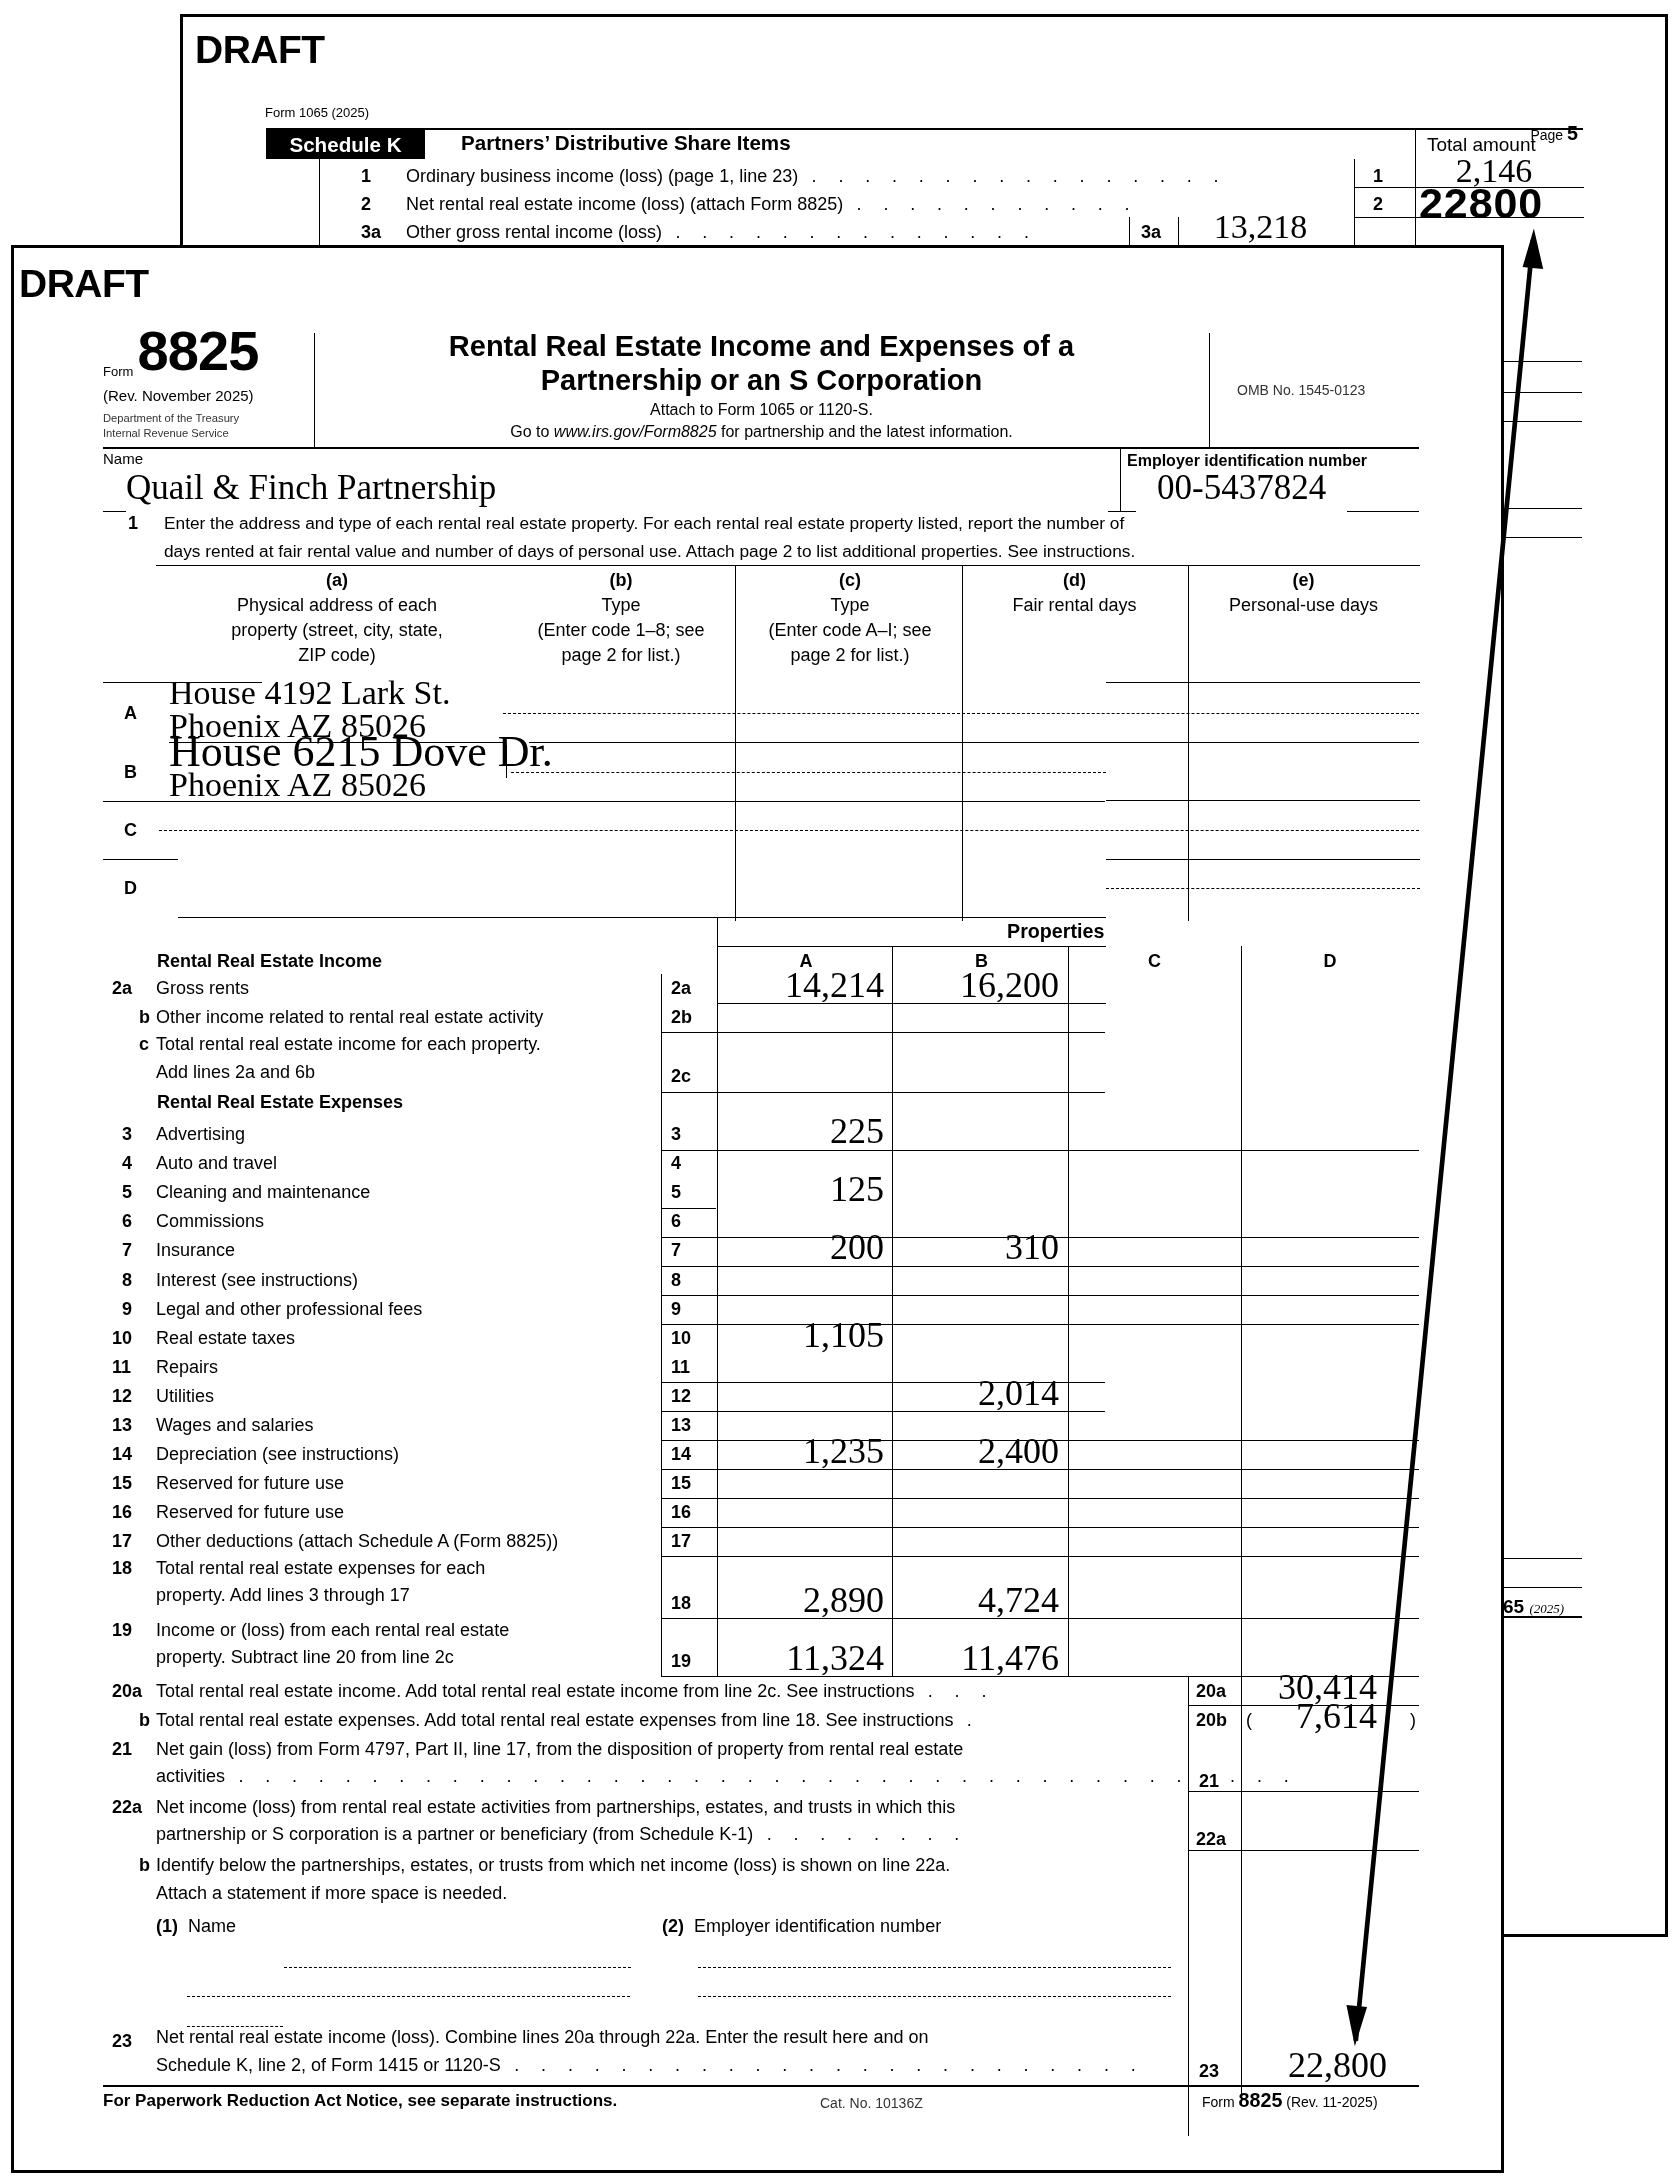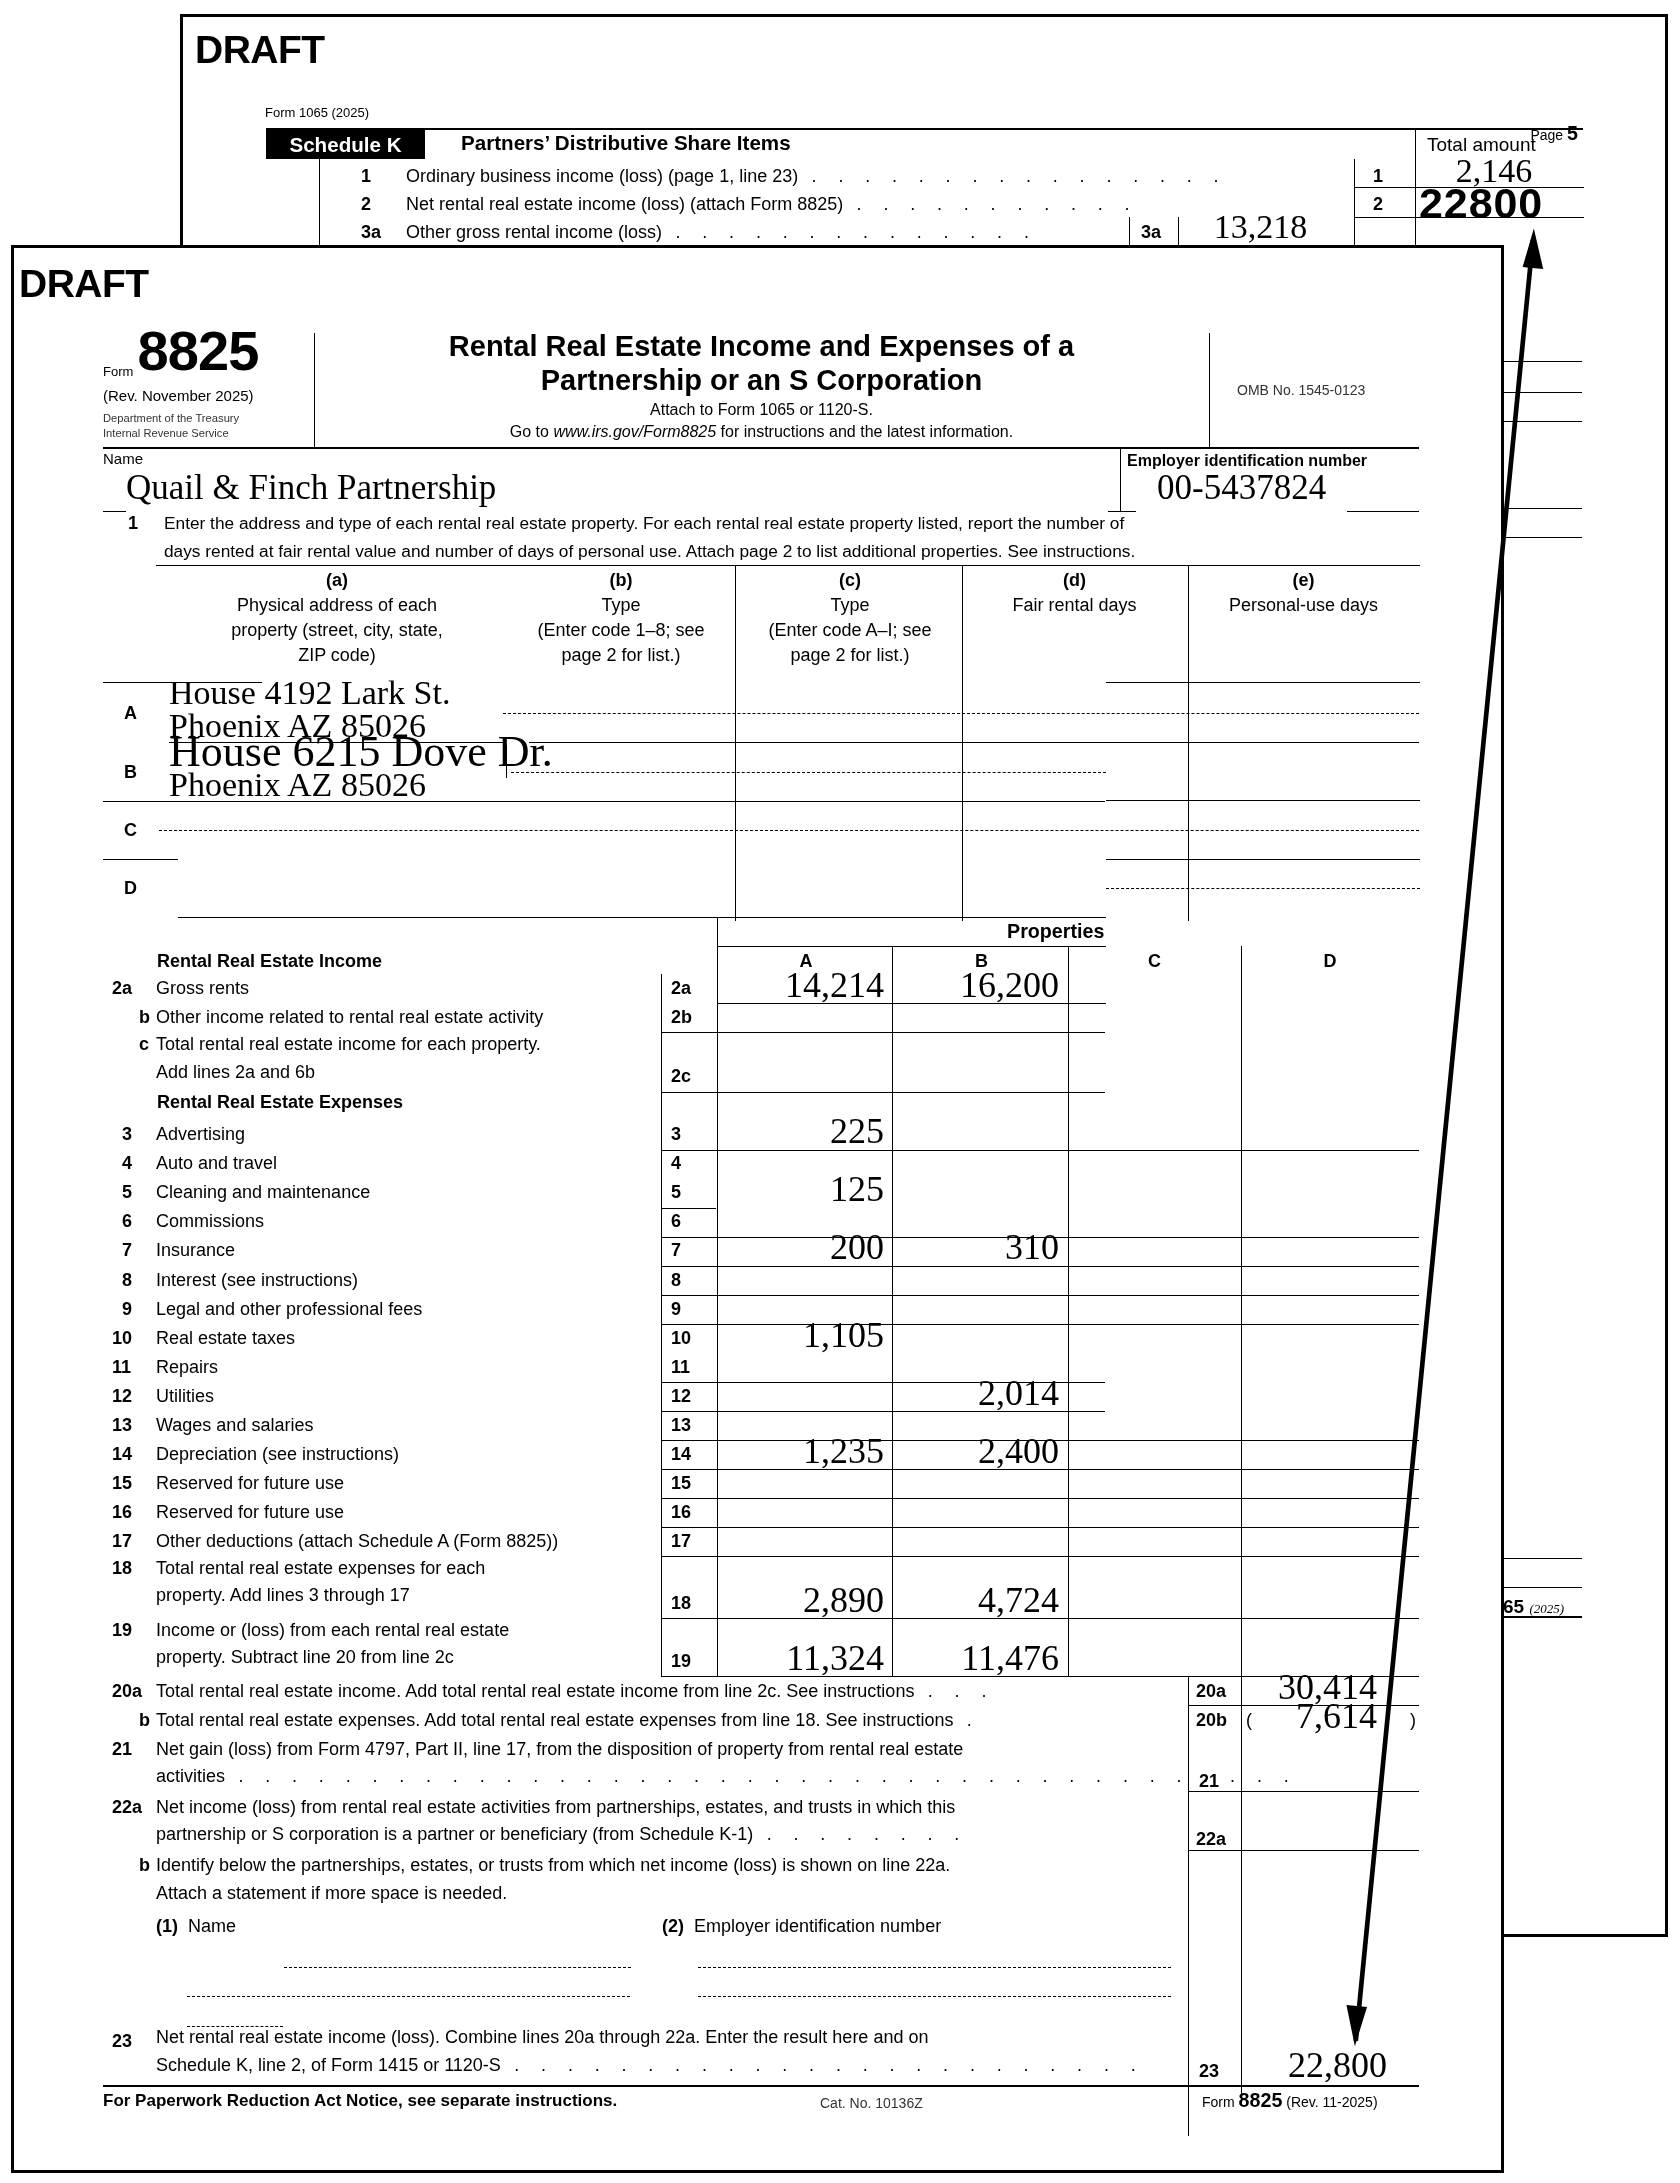--- a/index.html
+++ b/index.html
@@ -77,21 +77,21 @@
   <span class="b" style="font-size:56px;line-height:56px;letter-spacing:-0.9px;">8825</span>
 </div>
 <div class="abs" style="left:103px;top:387px;font-size:15px;">(Rev. November 2025)</div>
 <div class="abs" style="left:103px;top:412px;font-size:11.2px;color:#333;">Department of the Treasury</div>
 <div class="abs" style="left:103px;top:427px;font-size:11.2px;color:#333;">Internal Revenue Service</div>
 <div class="vl" style="left:314px;top:333px;height:114px;border-left-width:1.9px;"></div>
 <div class="abs b" style="left:314px;top:330px;width:895px;text-align:center;font-size:29px;">Rental Real Estate Income and Expenses of a</div>
 <div class="abs b" style="left:314px;top:364px;width:895px;text-align:center;font-size:29px;">Partnership or an S Corporation</div>
 <div class="abs" style="left:314px;top:401px;width:895px;text-align:center;font-size:16px;">Attach to Form 1065 or 1120-S.</div>
 <div class="abs" style="left:314px;top:423px;width:895px;text-align:center;font-size:16px;">
-  <span>Go to </span><i>www.irs.gov/Form8825</i><span> for instructions and the latest information.</span>
+  <span>Go to </span><i>www.irs.gov/Form8825</i><span> for partnership and the latest information.</span>
 </div>
 <div class="vl" style="left:1209px;top:333px;height:114px;border-left-width:1.9px;"></div>
 <div class="abs" style="left:1237px;top:382px;font-size:14px;color:#333;">OMB No. 1545-0123</div>
 <div class="hl2" style="left:103px;top:447px;width:1316px;"></div>
 
 <div class="abs" style="left:103px;top:450px;font-size:15px;">Name</div>
 <div class="abs hw" style="left:126px;top:468px;font-size:35px;">Quail &amp; Finch Partnership</div>
 <div class="hl" style="left:103px;top:511px;width:23.4px;"></div>
 <div class="vl" style="left:1120px;top:447px;height:64px;"></div>
 <div class="abs b" style="left:1127px;top:452px;font-size:16px;">Employer identification number</div>

